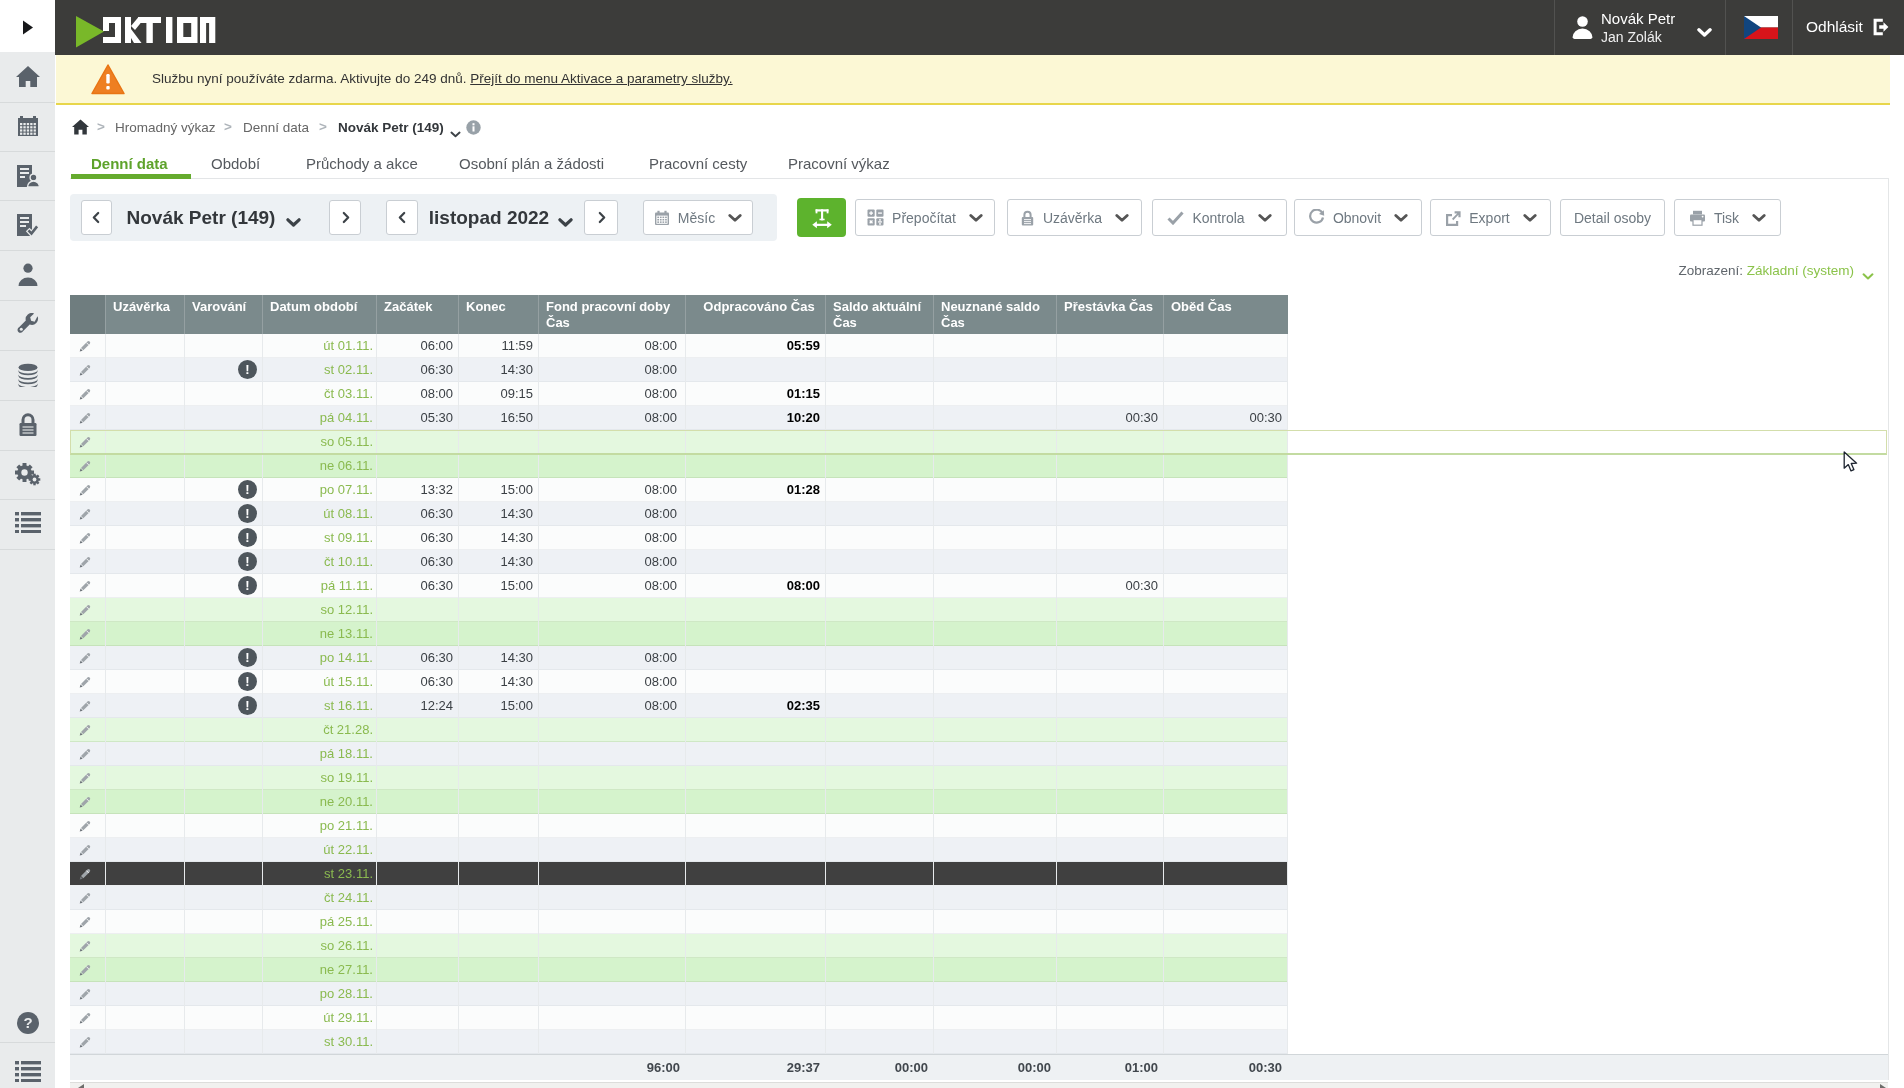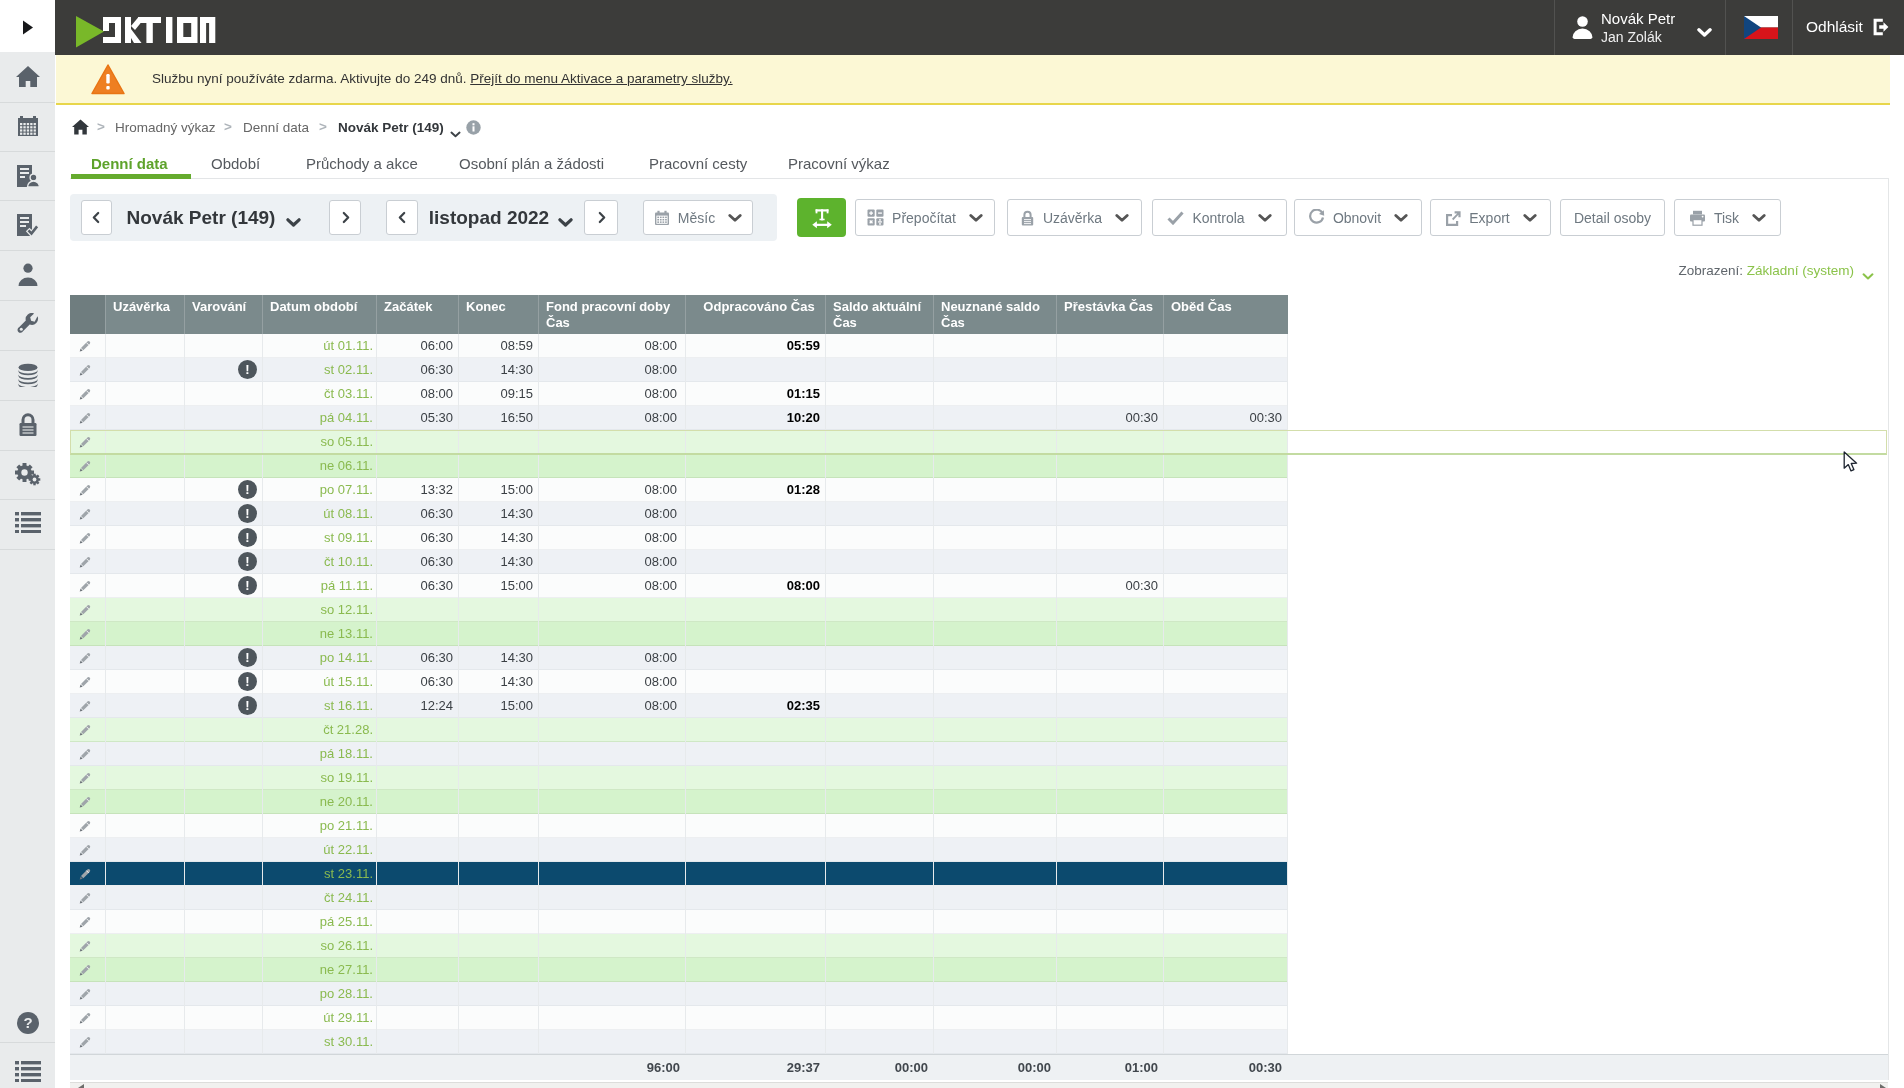--- a/index.html
+++ b/index.html
@@ -468,21 +468,21 @@
 <div class="row" style="top:334px;background:#fbfcfc;border-bottom:1px solid #edeff1">
     <div class="c " style="width:36px"><span class="pen"><svg width="16" height="16" viewBox="0 0 16 16">
           <path d="M4.0 10.0 L10.4 3.6 a1.6 1.6 0 0 1 2.3 2.3 L6.3 12.3 Z" fill="#9fa5aa"></path>
           <path d="M3.6 10.6 L5.7 12.7 L2.7 13.6 Z" fill="#70767c"></path>
           <path d="M9.4 4.6 l2.3 2.3" stroke="#fff" stroke-width="0.9"></path>
         </svg></span></div>
     <div class="c " style="width:79px"></div>
     <div class="c r" style="width:78px"></div>
     <div class="c r d" style="width:114px"><span class="date">út 01.11.</span></div>
     <div class="c r t" style="width:82px">06:00</div>
-    <div class="c r t" style="width:80px">08:59</div>
+    <div class="c r t" style="width:80px">11:59</div>
     <div class="c r t f" style="width:147px">08:00</div>
     <div class="c r t" style="width:140px"><b>05:59</b></div>
     <div class="c r t" style="width:108px"></div>
     <div class="c r t" style="width:123px"></div>
     <div class="c r t" style="width:107px"></div>
     <div class="c r t" style="width:124px"></div>
   </div>
 <div class="row" style="top:358px;background:#eef1f5;border-bottom:1px solid #e4e8ec">
     <div class="c " style="width:36px"><span class="pen"><svg width="16" height="16" viewBox="0 0 16 16">
           <path d="M4.0 10.0 L10.4 3.6 a1.6 1.6 0 0 1 2.3 2.3 L6.3 12.3 Z" fill="#9fa5aa"></path>
@@ -854,21 +854,21 @@
     <div class="c r d" style="width:114px"><span class="date">út 22.11.</span></div>
     <div class="c r t" style="width:82px"></div>
     <div class="c r t" style="width:80px"></div>
     <div class="c r t f" style="width:147px"></div>
     <div class="c r t" style="width:140px"></div>
     <div class="c r t" style="width:108px"></div>
     <div class="c r t" style="width:123px"></div>
     <div class="c r t" style="width:107px"></div>
     <div class="c r t" style="width:124px"></div>
   </div>
-<div class="row" style="top:862px;background:#0c4a6e;border-bottom:1px solid #edeff1">
+<div class="row" style="top:862px;background:#404040;border-bottom:1px solid #edeff1">
     <div class="c " style="width:36px"><span class="pen"><svg width="16" height="16" viewBox="0 0 16 16">
           <path d="M4.0 10.0 L10.4 3.6 a1.6 1.6 0 0 1 2.3 2.3 L6.3 12.3 Z" fill="#9fa5aa"></path>
           <path d="M3.6 10.6 L5.7 12.7 L2.7 13.6 Z" fill="#70767c"></path>
           <path d="M9.4 4.6 l2.3 2.3" stroke="#fff" stroke-width="0.9"></path>
         </svg></span></div>
     <div class="c " style="width:79px"></div>
     <div class="c r" style="width:78px"></div>
     <div class="c r d" style="width:114px"><span class="date">st 23.11.</span></div>
     <div class="c r t" style="width:82px"></div>
     <div class="c r t" style="width:80px"></div>

